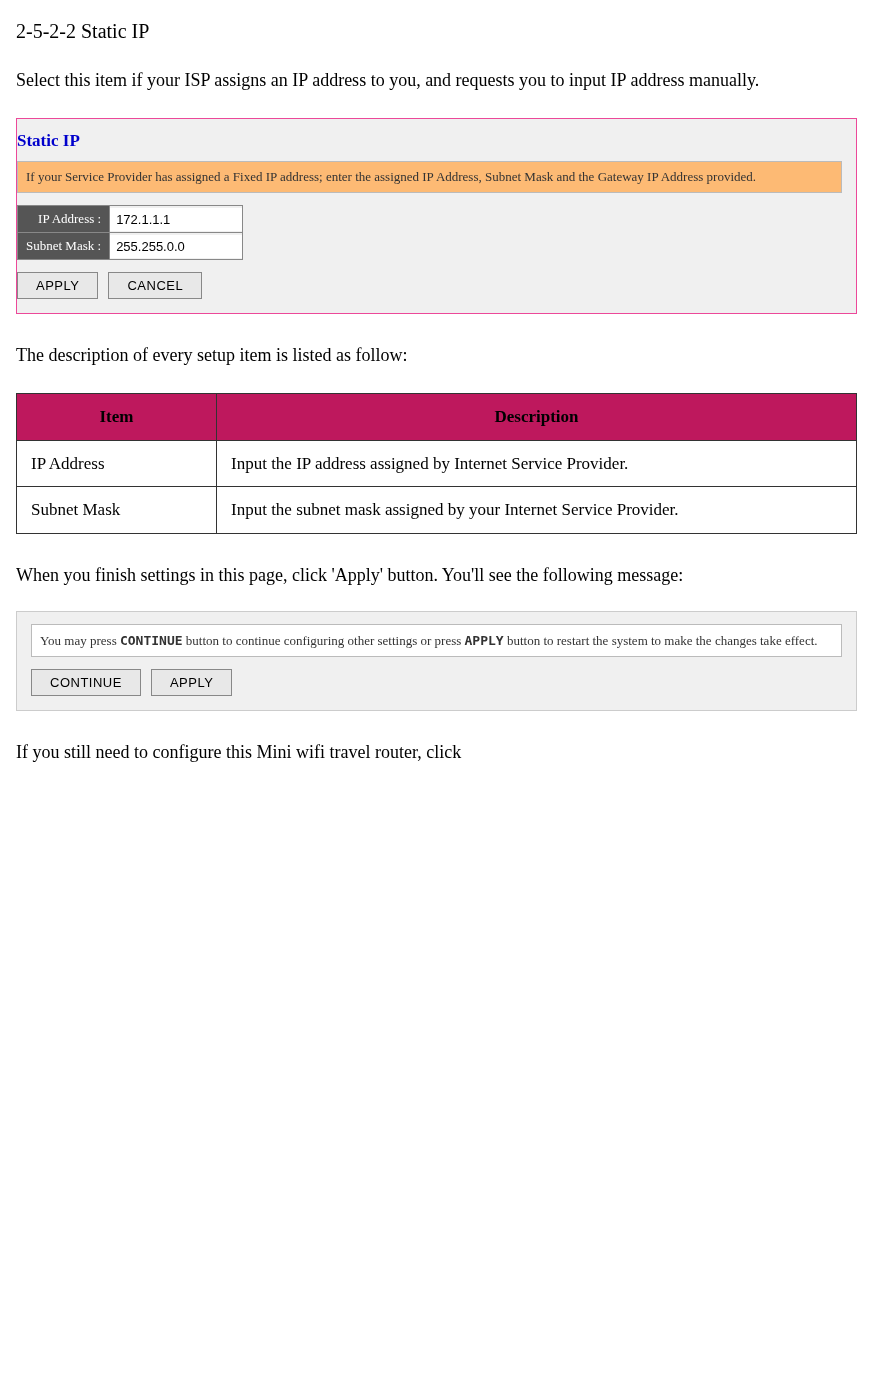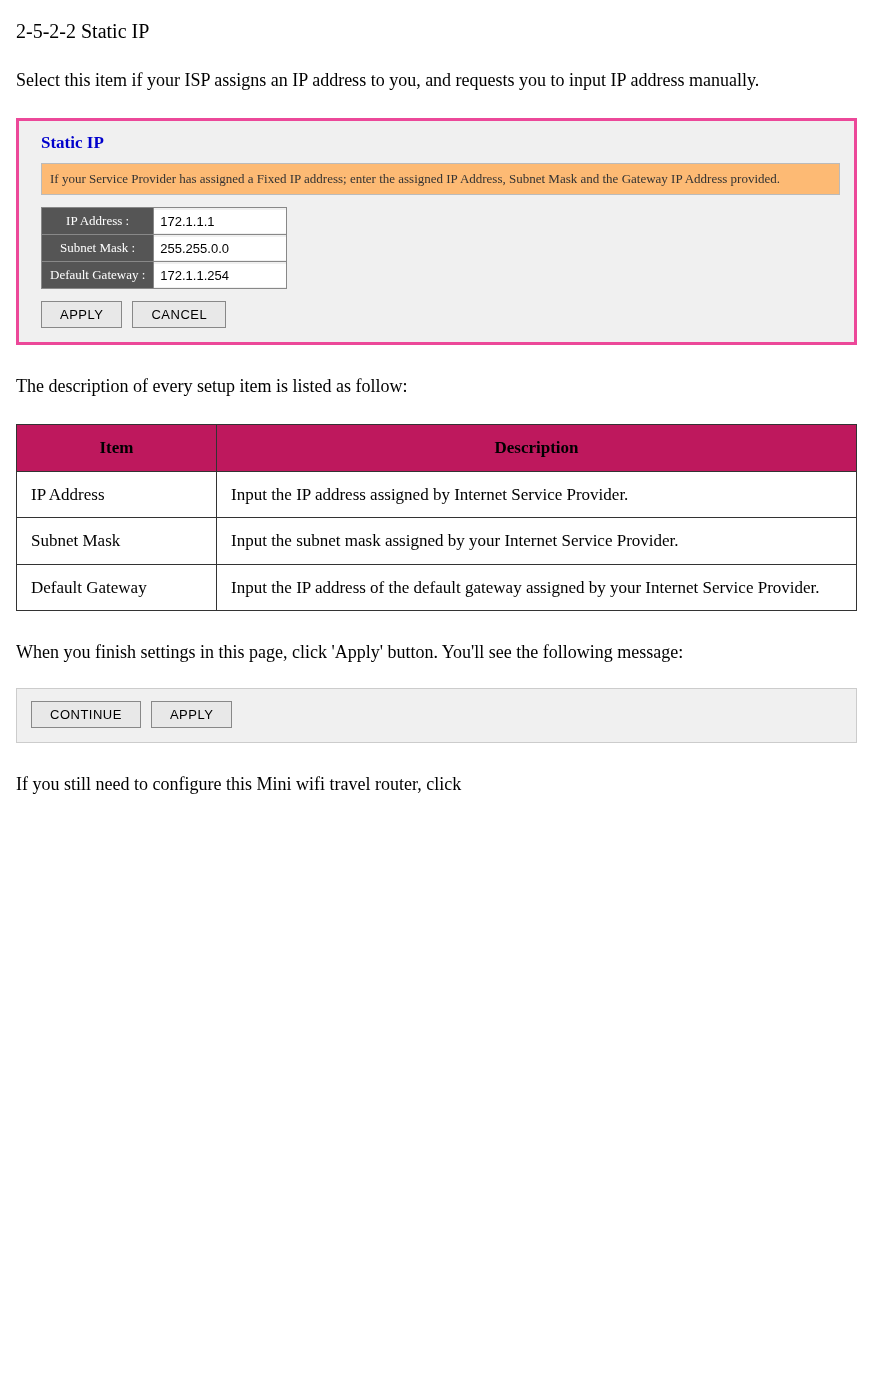--- a/index.html
+++ b/index.html
@@ -15,23 +15,23 @@
       font-size: 20px;
       font-weight: normal;
       margin-bottom: 24px;
     }
     .intro-text {
       margin-bottom: 24px;
       line-height: 1.5;
     }
     
     .static-ip-box {
-      border: 3px solid #ec4899;
+      border: 1px solid #ec4899;
       background: #f0f0f0;
-      padding: 12px 14px 14px 22px;
+      padding: 12px 14px 14px 0;
       margin-bottom: 28px;
     }
     .static-ip-box .box-title {
       font-size: 17px;
       font-weight: bold;
       color: #0000cc;
       margin-bottom: 10px;
     }
     .static-ip-box .info-text {
       font-size: 13px;
@@ -43,21 +43,21 @@
       line-height: 1.4;
     }
     .form-table {
       border-collapse: collapse;
       margin-bottom: 12px;
     }
     .form-table tr td.label-cell {
       background: #555;
       color: #fff;
       font-size: 13px;
-      text-align: center;
+      text-align: right;
       padding: 5px 8px;
       border: 1px solid #888;
       white-space: nowrap;
     }
     .form-table tr td.input-cell {
       padding: 0;
       border: 1px solid #888;
     }
     .form-table tr td.input-cell input {
       border: none;
@@ -162,26 +162,20 @@
       <td class="input-cell">
         <input type="text" value="172.1.1.1" style="">
       </td>
     </tr>
     <tr>
       <td class="label-cell">Subnet Mask :</td>
       <td class="input-cell">
         <input type="text" value="255.255.0.0" style="">
       </td>
     </tr>
-    <tr>
-      <td class="label-cell">Default Gateway :</td>
-      <td class="input-cell">
-        <input type="text" value="172.1.1.254" style="">
-      </td>
-    </tr>
   </tbody>
     </table>
   <div class="button-row">
     <button class="btn">APPLY</button>
     <button class="btn">CANCEL</button>
   </div>
 </div>
 
 <p class="desc-text">The description of every setup item is listed as follow:</p>
 
@@ -194,29 +188,28 @@
   </thead>
   <tbody>
     <tr>
       <td>IP Address</td>
       <td>Input the IP address assigned by Internet Service Provider.</td>
     </tr>
     <tr>
       <td>Subnet Mask</td>
       <td>Input the subnet mask assigned by your Internet Service Provider.</td>
     </tr>
-    <tr>
-      <td>Default Gateway</td>
-      <td>Input the IP address of the default gateway assigned by your Internet Service Provider.</td>
-    </tr>
   </tbody>
 </table>
 
 <p class="apply-text">When you finish settings in this page, click 'Apply' button. You'll see the following message:</p>
 
 <div class="save-box">
+  <div class="save-info">
+    You may press <span class="highlight">CONTINUE</span> button to continue configuring other settings or press <span class="highlight">APPLY</span> button to restart the system to make the changes take effect.
+  </div>
   <div class="button-row">
     <button class="btn">CONTINUE</button>
     <button class="btn">APPLY</button>
   </div>
 </div>
 
 <p class="final-text">If you still need to configure this Mini wifi travel router, click</p>
 
 </body></html>

